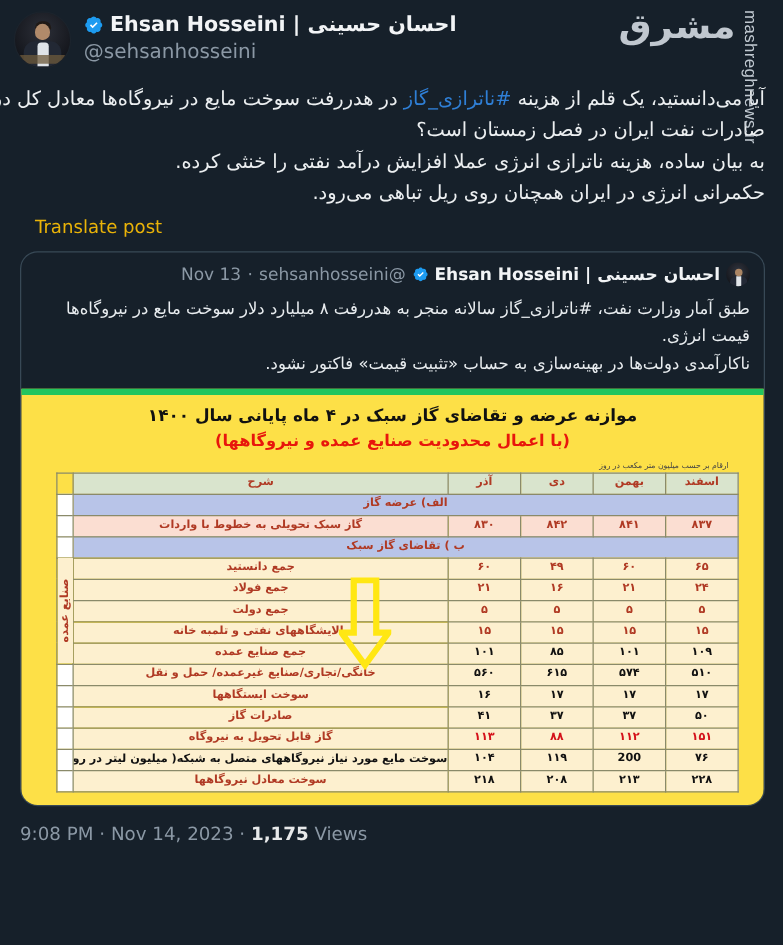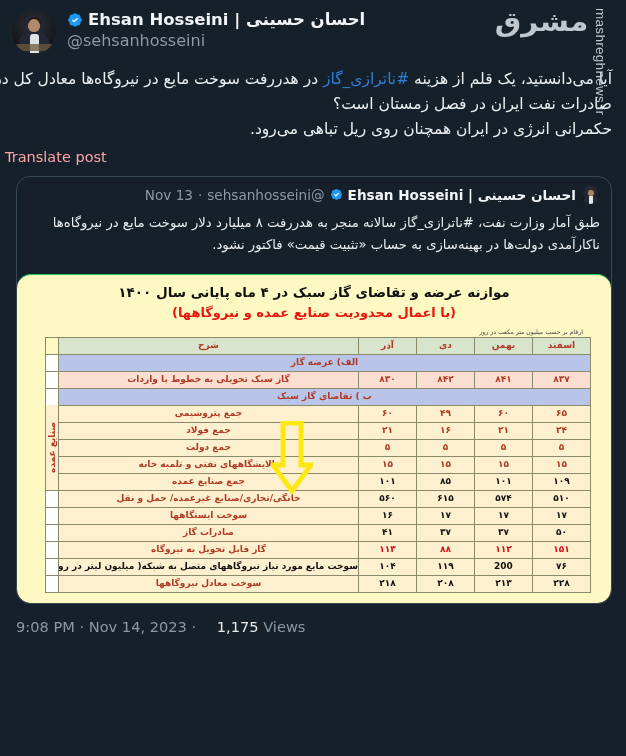--- a/index.html
+++ b/index.html
@@ -158,25 +158,25 @@
     line-height: 1.62;
     color: #eceff1;
     font-family: "DejaVu Sans", sans-serif;
     position: relative;
     z-index: 5;
   }
   .tweet-body .ln { display: block; white-space: nowrap; }
   .tag { color: #2f7fd6; }
 
   .translate {
-    padding: 7px 0 0 5px;
+    padding: 7px 0 0 28px;
     direction: ltr;
     text-align: left;
     font-size: 14.5px;
-    color: #fca5a5;
+    color: #eab308;
     cursor: pointer;
     position: relative;
     z-index: 5;
   }
 
   
   .quote {
     margin: 11px 14px 0 16px;
     border: 1px solid #384956;
     border-radius: 14px;
@@ -225,34 +225,33 @@
     unicode-bidi: plaintext;
   }
   .q-verified { width: 13px; height: 13px; flex: 0 0 13px; display:inline-block; }
   .q-handle { color: #8b98a5; font-weight: 400; }
   .q-dot { color: #8b98a5; }
   .q-date { color: #8b98a5; }
 
   .q-body {
     direction: rtl;
     text-align: right;
-    padding: 6px 11px 18px 11px;
+    padding: 6px 11px 8px 11px;
     font-size: 13.2px;
     line-height: 1.65;
     color: #e9edf0;
   }
   .q-body .ln { display: block; white-space: nowrap; }
 
   
   .q-img {
-    background: #fef9c3;
-    border-top: 1px solid #22c55e;
+    background: #fde047;
+    border-top: 5px solid #22c55e;
     padding: 8px 6px 10px 6px;
     direction: rtl;
-    border-radius: 14px;
   }
   .img-title {
     text-align: center;
     font-size: 13.5px;
     font-weight: 700;
     color: #111;
     direction: rtl;
     font-family: "DejaVu Sans", sans-serif;
     line-height: 1.45;
   }
@@ -357,21 +356,21 @@
   
   .footer {
     padding: 14px 0 0 16px;
     font-size: 14.6px;
     color: #8b98a5;
     direction: ltr;
     text-align: left;
     position: relative;
     z-index: 5;
   }
-  .footer b { color: #e7e9ea; font-weight: 400; margin-left: 16px; }
+  .footer b { color: #e7e9ea; font-weight: 700; }
 </style>
 </head>
 <body>
 
 <div id="page">
 
   <div class="watermark">
     <div class="wm-logo">مشرق</div>
     <div class="wm-url">mashreghnews.ir</div>
   </div>
@@ -394,20 +393,21 @@
           </svg>
         </span>
       </div>
       <div class="acct-handle">@sehsanhosseini</div>
     </div>
   </div>
 
   <div class="tweet-body">
     <span class="ln"><span>آیا می‌دانستید، یک قلم از هزینه </span><span class="tag">#ناترازی_گاز</span><span> در هدررفت سوخت مایع در نیروگاه‌ها معادل کل درآمد</span></span>
     <span class="ln">صادرات نفت ایران در فصل زمستان است؟</span>
+    <span class="ln">به بیان ساده، هزینه ناترازی انرژی عملا افزایش درآمد نفتی را خنثی کرده.</span>
     <span class="ln">حکمرانی انرژی در ایران همچنان روی ریل تباهی می‌رود.</span>
   </div>
 
   <div class="translate">Translate post</div>
 
   <div class="quote">
     <div class="q-head">
       <span class="q-avatar">
         <span class="qb"></span>
           <span class="qs"></span>
@@ -419,20 +419,21 @@
           <path fill="#1d9bf0" d="M22.25 12c0-1.43-.88-2.67-2.19-3.34.46-1.39.2-2.9-.81-3.91s-2.52-1.27-3.91-.81C14.67 2.63 13.43 1.75 12 1.75s-2.67.88-3.34 2.19c-1.39-.46-2.9-.2-3.91.81s-1.27 2.52-.81 3.91C2.63 9.33 1.75 10.57 1.75 12s.88 2.67 2.19 3.34c-.46 1.39-.2 2.9.81 3.91s2.52 1.27 3.91.81c.67 1.31 1.91 2.19 3.34 2.19s2.67-.88 3.34-2.19c1.39.46 2.9.2 3.91-.81s1.27-2.52.81-3.91c1.31-.67 2.19-1.91 2.19-3.34z"></path>
           <path fill="#fff" d="M10.67 15.93l-3.3-3.29 1.42-1.42 1.88 1.88 4.54-4.54 1.42 1.42-5.96 5.95z"></path>
         </svg>
       </span>
       <span class="q-handle">@sehsanhosseini</span>
       <span class="q-dot">·</span>
       <span class="q-date">Nov 13</span>
     </div>
     <div class="q-body">
       <span class="ln">طبق آمار وزارت نفت، #ناترازی_گاز سالانه منجر به هدررفت ۸ میلیارد دلار سوخت مایع در نیروگاه‌ها</span>
+      <span class="ln">قیمت انرژی.</span>
       <span class="ln">ناکارآمدی دولت‌ها در بهینه‌سازی به حساب «تثبیت قیمت» فاکتور نشود.</span>
     </div>
 
     <div class="q-img">
       <div class="img-title">موازنه عرضه و تقاضای گاز سبک در ۴ ماه پایانی سال ۱۴۰۰</div>
       <div class="img-subtitle">(با اعمال محدودیت صنایع عمده  و نیروگاهها)</div>
       <div class="img-unit">ارقام بر حسب میلیون متر مکعب در روز</div>
 
       <div class="tbl-wrap">
         <table class="gt">
@@ -472,21 +473,21 @@
             <tr>
               <td class="sect" colspan="5">ب ) تقاضای گاز سبک</td>
               <td class="blank"></td>
             </tr>
 
             <tr class="dem">
               <td class="num">۶۵</td>
               <td class="num">۶۰</td>
               <td class="num">۴۹</td>
               <td class="num">۶۰</td>
-              <td class="lbl">جمع پتروشیمی</td>
+              <td class="lbl">جمع دانستید</td>
               <td class="sidecat" rowspan="5">صنایع عمده</td>
             </tr>
             <tr class="dem">
               <td class="num">۲۴</td>
               <td class="num">۲۱</td>
               <td class="num">۱۶</td>
               <td class="num">۲۱</td>
               <td class="lbl">جمع فولاد</td>
             </tr>
             <tr class="dem">

